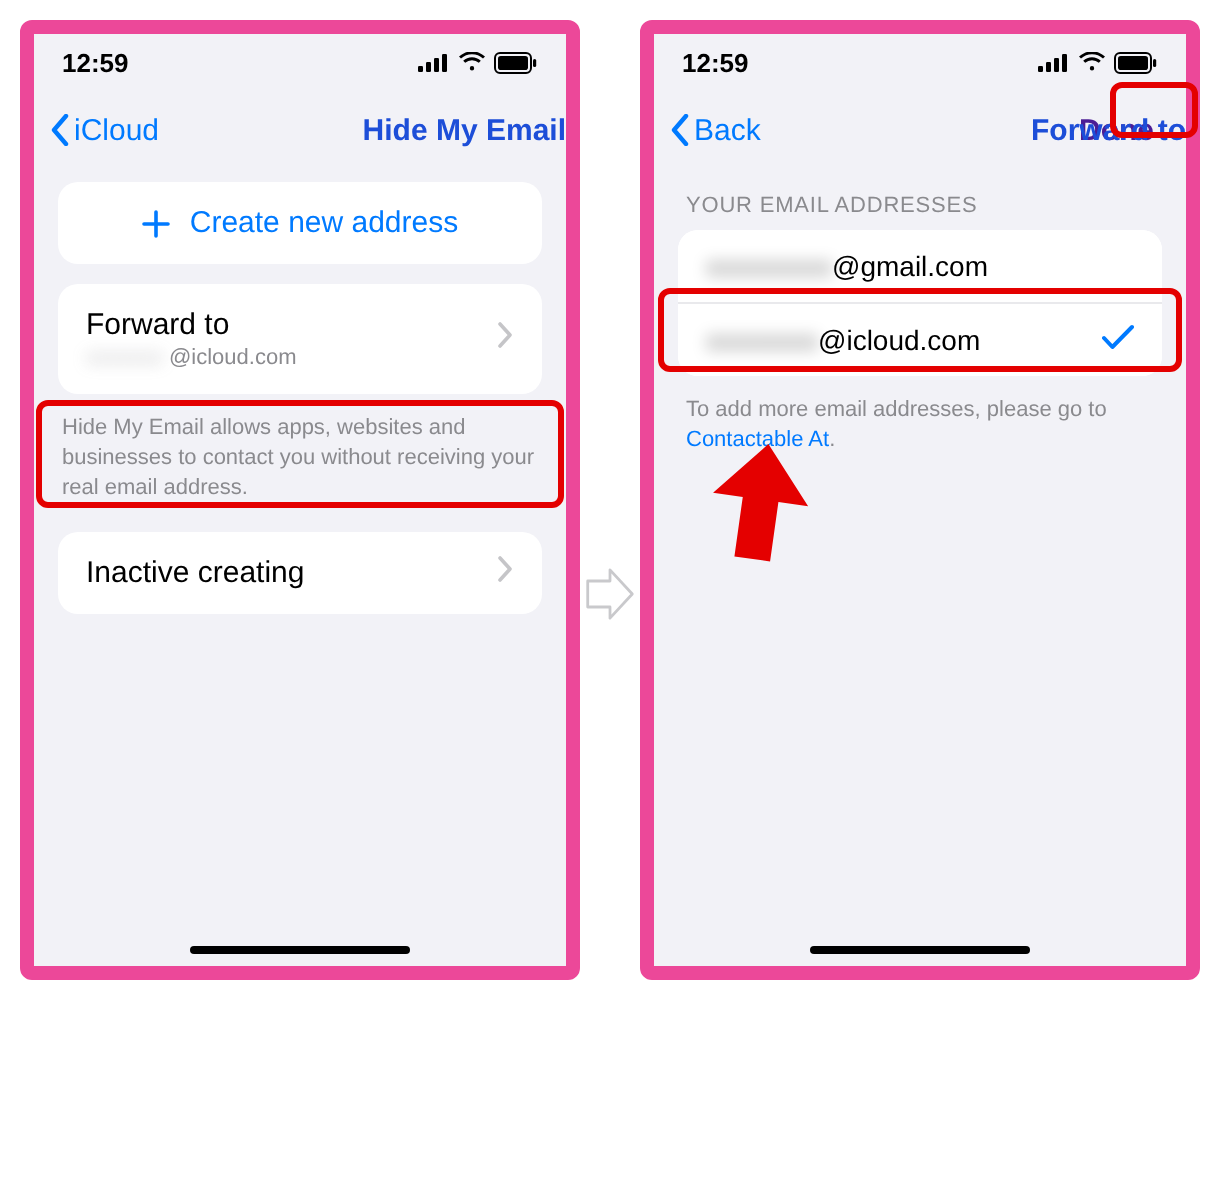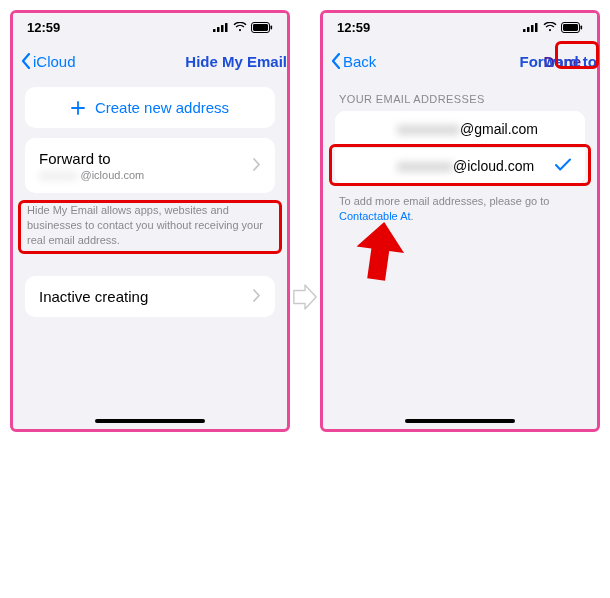--- a/index.html
+++ b/index.html
@@ -2,24 +2,24 @@
 <html><head>
 <meta charset="utf-8">
 <style>
   * { box-sizing: border-box; margin: 0; padding: 0; font-family: -apple-system, "Helvetica Neue", Arial, sans-serif; }
   body { background: #fff; width: 610px; height: 598px; position: relative; overflow: hidden; }
   .stage { position: relative; width: 610px; height: 598px; }
 
   .phone {
     position: absolute;
     width: 280px;
-    height: 422px;
+    height: 480px;
     top: 10px;
     background: #f2f2f7;
-    border: 3px solid #ec4899;
+    border: 7px solid #ec4899;
     border-radius: 6px;
     overflow: hidden;
   }
   .phone.left  { left: 10px; }
   .phone.right { left: 320px; }
 
   
   .status {
     height: 28px; background: #f2f2f7;
     display: flex; align-items: center; justify-content: space-between;
@@ -53,31 +53,31 @@
   }
   .row {
     display: flex; align-items: center; justify-content: space-between;
     padding: 12px 14px; font-size: 15px; color: #000;
   }
   .row.create { color: #007aff; justify-content: center; gap: 10px; }
   .row .sub { font-size: 11px; color: #8a8a8e; margin-top: 2px; display: flex; align-items: center; gap: 3px; }
   .row .col { display: flex; flex-direction: column; }
   .chev { color: #c5c5c8; }
 
-  .helper { font-size: 11px; color: #8a8a8e; line-height: 1.35; margin: 4px 2px 28px 2px; }
+  .helper { font-size: 11px; color: #8a8a8e; line-height: 1.35; margin: 4px 2px 14px 2px; }
 
   .sec-header { font-size: 11px; color: #8a8a8e; letter-spacing: 0.4px; margin: 6px 4px 6px 4px; }
 
   .email-row {
     background: #fff; padding: 10px 14px; font-size: 14px; color: #000;
     border-bottom: 1px solid #e9e9ec;
     display: flex; align-items: center; justify-content: space-between;
   }
   .email-row:last-of-type { border-bottom: none; }
-  .email-row .col { display: flex; flex-direction: column; margin-left: 48px; }
+  .email-row .col { display: flex; flex-direction: column; }
   .email-row .sub { font-size: 10px; color: #8a8a8e; margin-top: 2px; }
   .blur { filter: blur(4px); opacity: 0.55; }
   .check { color: #007aff; }
 
   .foot { font-size: 11px; color: #8a8a8e; margin: 10px 4px 0 4px; line-height: 1.4; }
   .foot .link { color: #007aff; }
 
   .home-ind {
     position: absolute; bottom: 6px; left: 50%; transform: translateX(-50%);
     width: 110px; height: 4px; background: #000; border-radius: 3px;

